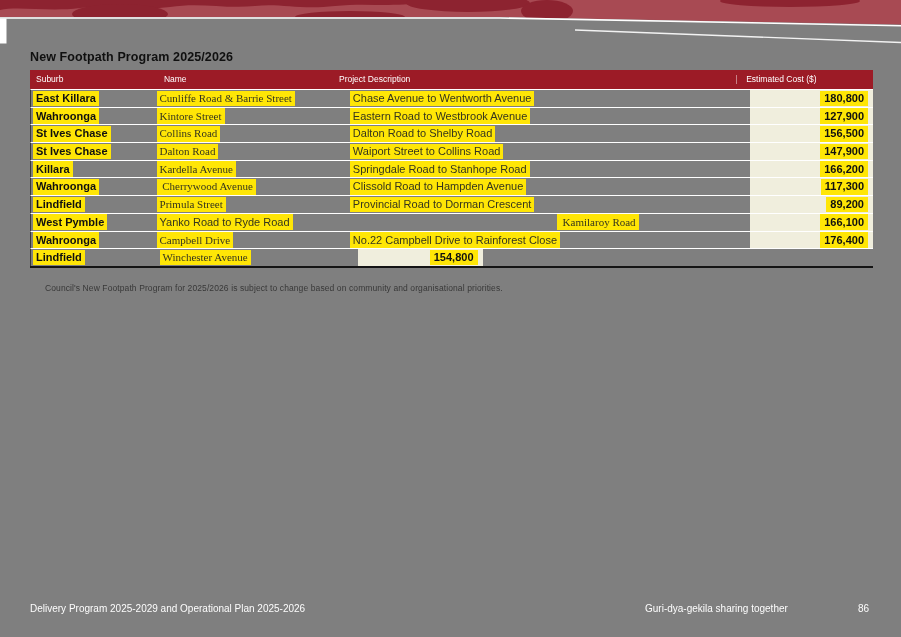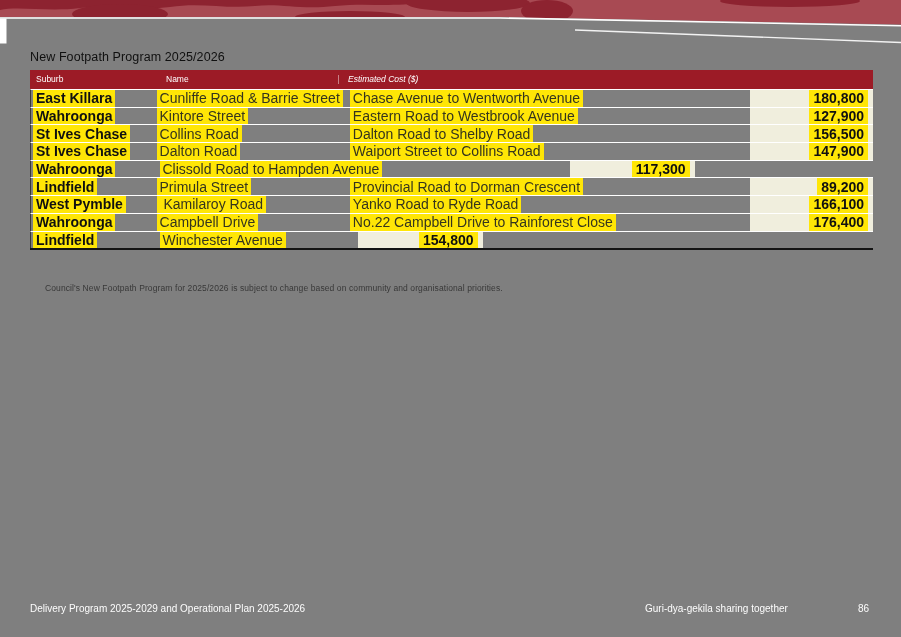--- a/index.html
+++ b/index.html
@@ -16,45 +16,45 @@
   body{background:#666;}
   .stage{
     position:relative;width:901px;height:637px;
     background:var(--bg-gray);
     font-family:"Liberation Sans",sans-serif;
     overflow:hidden;
   }
   .banner{position:absolute;left:0;top:0;width:901px;height:46px;}
   .page-title{
     position:absolute;left:30px;top:50px;
-    font-size:12.5px;font-weight:normal;color:#101010;
+    font-size:12.5px;font-weight:bold;color:#101010;
     letter-spacing:.1px;
   }
   .tablewrap{position:absolute;left:30px;top:70px;width:843px;border-radius:16px;}
   .thead{display:flex;height:19px;background:var(--header-red);align-items:center;}
   .th{color:#fff;font-size:8.5px;box-sizing:border-box;padding-left:6px;line-height:1;}
   .th-suburb{width:130px;}
   .th-name{width:178px;}
   .th-desc{width:410px;}
-  .th-cost{width:139px;border-left:1px solid rgba(255,255,255,.45);padding-left:9px;font-style:italic;}
+  .th-cost{width:139px;border-left:1px solid rgba(255,255,255,.45);padding-left:9px;}
   .tbody{border-bottom:2.5px solid #141414;}
   .trow{
     display:flex;height:16.7px;align-items:center;
     border-top:1.5px solid var(--line-white);
     border-left:1.5px solid #3a3a3a;
     box-sizing:content-box;
   }
   .td{height:100%;display:flex;align-items:center;box-sizing:border-box;overflow:hidden;}
   .td-suburb{width:128.5px;padding-left:2px;}
-  .td-name{width:198px;}
+  .td-name{width:198px;font-family:Liberation Serif, serif;}
   .td-desc{width:410px;}
   .td-cost{width:125px;background:var(--cost-cream);justify-content:flex-end;padding-right:5px;padding-left:27px;}
   .hl{
     background:var(--highlight-yellow);
-    font-size:14px;color:#35351e;
+    font-size:11px;color:#35351e;
     padding:1.5px 3px;line-height:1.15;
     white-space:pre;
   }
   .hl.bold{font-weight:bold;color:#101010;}
   .td-cost .hl{padding:1.5px 4px;}
   .note{
     position:absolute;left:30px;top:283px;
     font-size:8.5px;color:#383838;letter-spacing:.1px;margin-left:15px;
   }
   .footer{position:absolute;top:604px;color:#fdfdfd;font-size:10px;line-height:1;}
@@ -86,20 +86,21 @@
     <path d="M575,30 L901,42.5" stroke="#ffffff" stroke-width="1.4" fill="none" opacity="0.9"></path>
     <rect x="0" y="18.5" width="6.5" height="25" fill="#ffffff"></rect>
   </svg>
 
   <div class="page-title">New Footpath Program 2025/2026</div>
 
   <div class="tablewrap">
     <div class="thead">
       <div class="th th-suburb">Suburb</div>
       <div class="th th-name">Name</div>
+      <div class="th th-desc">Project Description</div>
       <div class="th th-cost">Estimated Cost ($)</div>
     </div>
     <div class="tbody" id="tbody">
   <div class="trow">
     <div class="td td-suburb">
             <span class="hl bold">East Killara</span>
           </div>
     <div class="td td-name">
             <span class="hl">Cunliffe Road &amp; Barrie Street</span>
           </div>
@@ -149,25 +150,42 @@
             <span class="hl">Dalton Road</span>
           </div>
     <div class="td td-desc">
             <span class="hl">Waiport Street to Collins Road</span>
           </div>
     <div class="td td-cost">
             <span class="hl bold">147,900</span>
           </div>
   </div>
 
+  <div class="trow">
+    <div class="td td-suburb">
+            <span class="hl bold">Killara</span>
+          </div>
+    <div class="td td-name">
+            <span class="hl">Kardella Avenue</span>
+          </div>
+    <div class="td td-desc">
+            <span class="hl">Springdale Road to Stanhope Road</span>
+          </div>
+    <div class="td td-cost">
+            <span class="hl bold">166,200</span>
+          </div>
+  </div>
 
   <div class="trow">
     <div class="td td-suburb">
             <span class="hl bold">Wahroonga</span>
           </div>
+    <div class="td td-name">
+            <span class="hl"> Cherrywood Avenue</span>
+          </div>
     <div class="td td-desc">
             <span class="hl">Clissold Road to Hampden Avenue</span>
           </div>
     <div class="td td-cost">
             <span class="hl bold">117,300</span>
           </div>
   </div>
 
   <div class="trow">
     <div class="td td-suburb">
@@ -181,25 +199,25 @@
           </div>
     <div class="td td-cost">
             <span class="hl bold">89,200</span>
           </div>
   </div>
 
   <div class="trow">
     <div class="td td-suburb">
             <span class="hl bold">West Pymble</span>
           </div>
+    <div class="td td-desc">
+            <span class="hl">Yanko Road to Ryde Road</span>
+          </div>
     <div class="td td-name">
             <span class="hl"> Kamilaroy Road</span>
-          </div>
-    <div class="td td-desc">
-            <span class="hl">Yanko Road to Ryde Road</span>
           </div>
     <div class="td td-cost">
             <span class="hl bold">166,100</span>
           </div>
   </div>
 
   <div class="trow">
     <div class="td td-suburb">
             <span class="hl bold">Wahroonga</span>
           </div>

